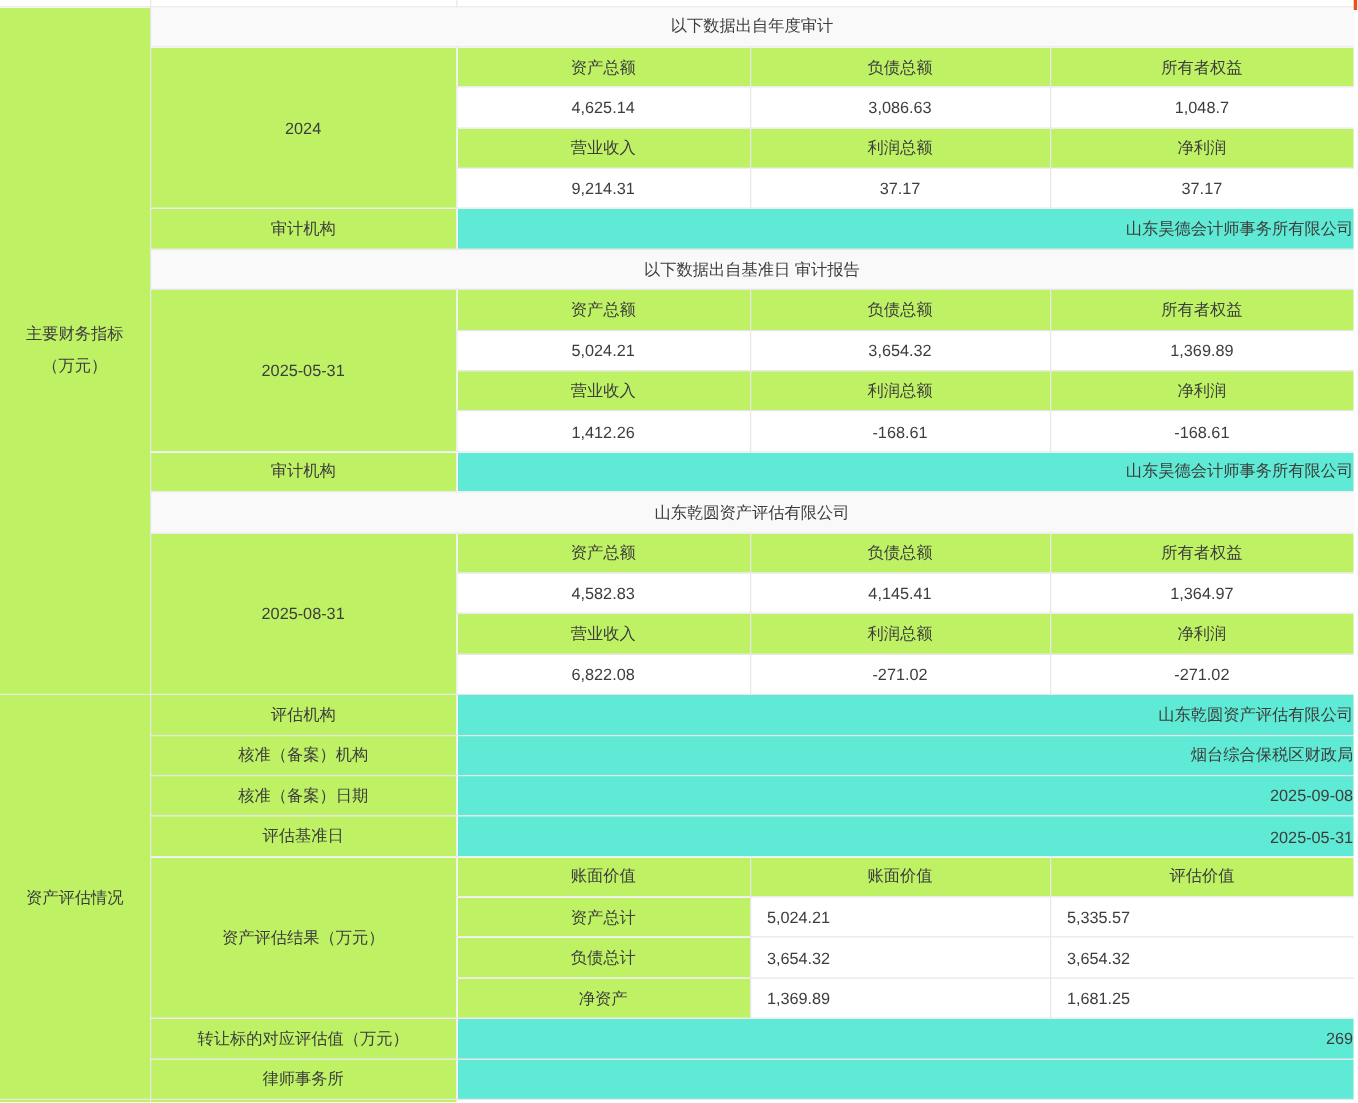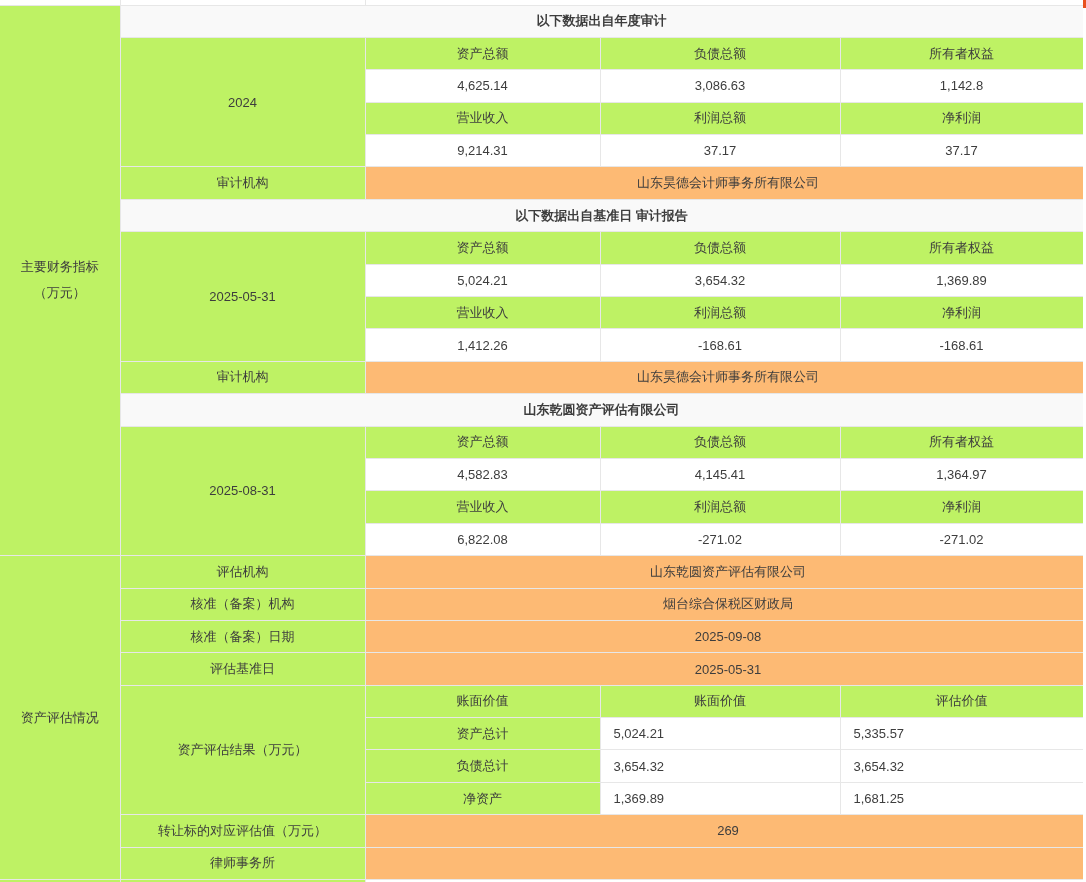--- a/index.html
+++ b/index.html
@@ -12,24 +12,24 @@
   .tbl td{
     border:1px solid #e7e7e7;text-align:center;vertical-align:middle;
     padding:0;overflow:hidden;white-space:nowrap;
   }
   .tbl tr{height:32.4px;}
   .tbl tr.r-cut{height:5px;}
   .tbl tr.r-bottom{height:6px;}
   .tbl tr:first-child td{border-top:none;}
   .tbl td:first-child{border-left:none;}
   td.g{background:#bef264;}
-  td.banner{background:#f9f9f9;font-weight:bold;}
+  td.banner{background:#f9f9f9;}
   td.w{background:#ffffff;}
   td.v{background:#ffffff;}
-  td.vl{background:#fdba74;text-align:center;padding-left:8px;}
+  td.vl{background:#5eead4;text-align:right;padding-left:8px;}
   td.vl2{background:#ffffff;text-align:left;padding-left:13px;}
   td.side{line-height:26px;}
   .strip{position:absolute;top:0;right:0;width:3px;height:882px;background:#fff;}
   .thumb{position:absolute;top:0;right:0;width:3px;height:8px;background:#e8501d;}
 </style>
 </head>
 <body>
 
 <div class="page">
   <table class="tbl">
@@ -57,21 +57,21 @@
     </tr>
     <tr>
       <td class="g" rowspan="4">2024</td>
       <td class="g">资产总额</td>
       <td class="g">负债总额</td>
       <td class="g">所有者权益</td>
     </tr>
     <tr>
       <td class="v">4,625.14</td>
       <td class="v">3,086.63</td>
-      <td class="v">1,142.8</td>
+      <td class="v">1,048.7</td>
     </tr>
     <tr>
       <td class="g">营业收入</td>
       <td class="g">利润总额</td>
       <td class="g">净利润</td>
     </tr>
     <tr>
       <td class="v">9,214.31</td>
       <td class="v">37.17</td>
       <td class="v">37.17</td>

